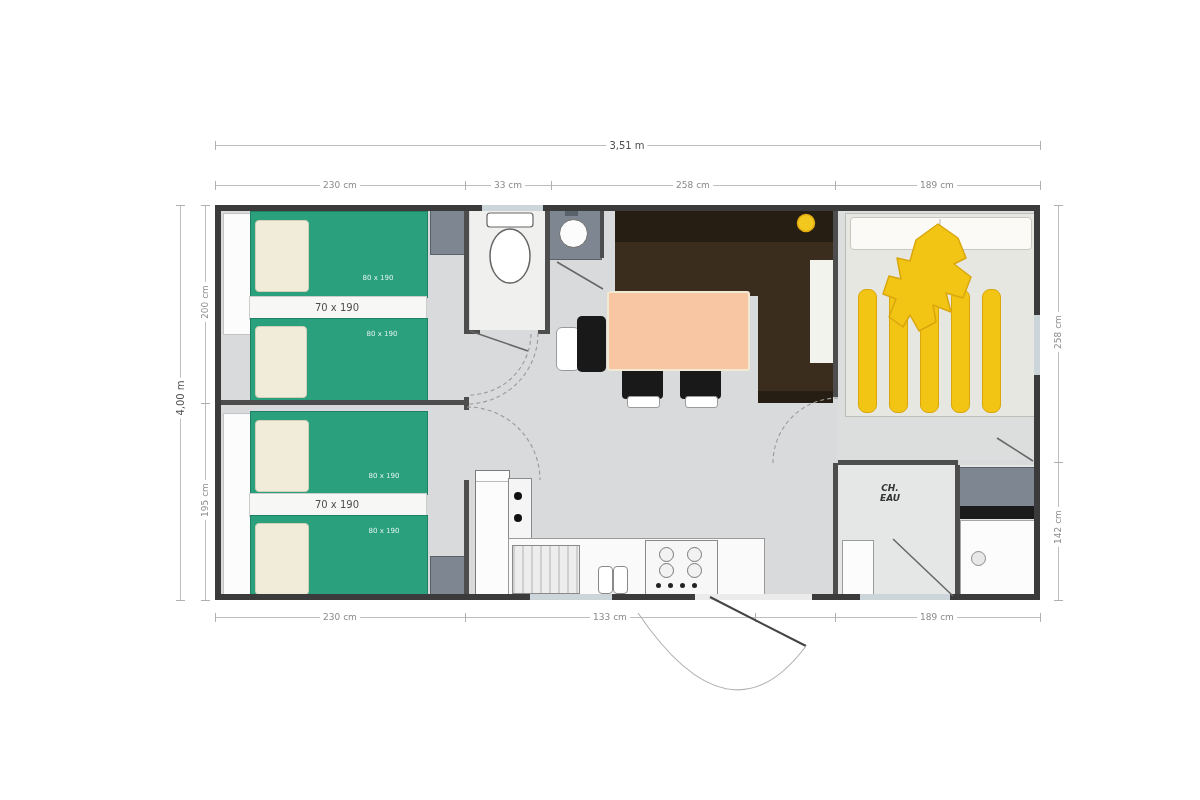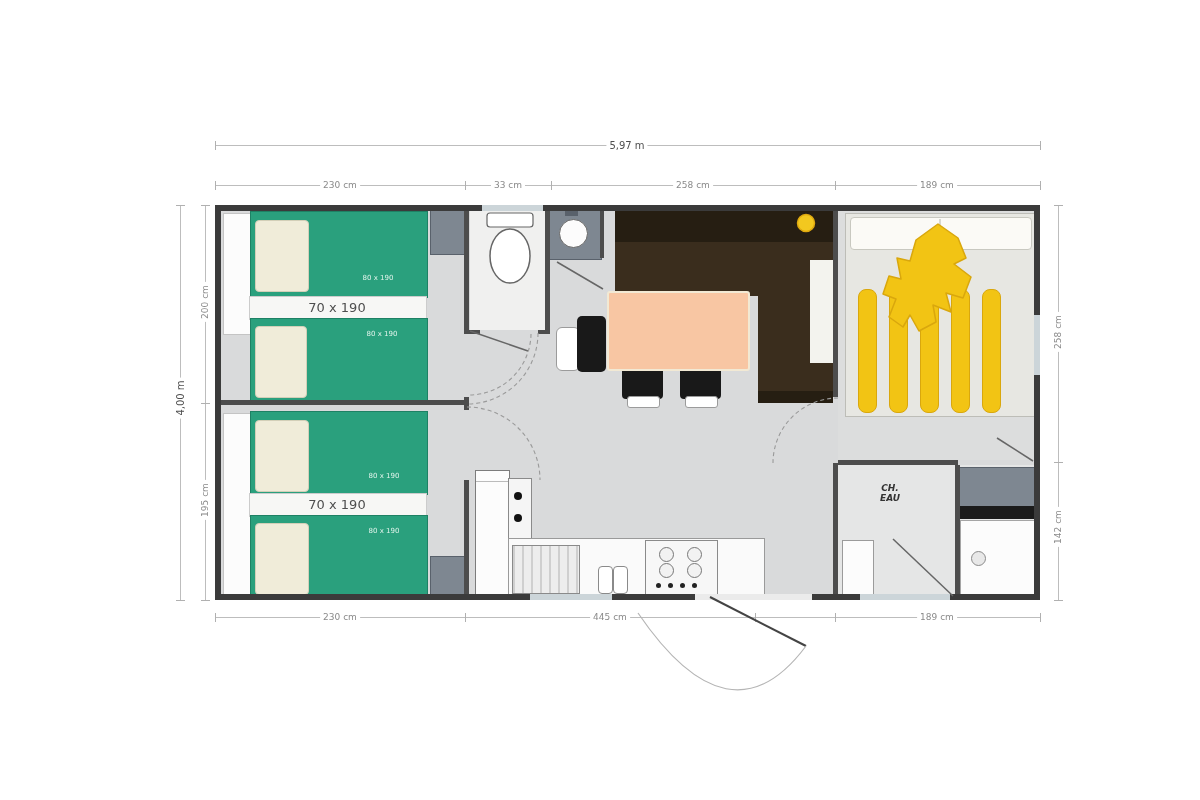--- a/index.html
+++ b/index.html
@@ -9,21 +9,21 @@
   .wall{position:absolute;background:#3b3b3b;z-index:4;}
   .iwall{background:#4d4d4d;}
   
   .floor{position:absolute;z-index:1;}
   
   .fz{position:absolute;z-index:3;}
   .bed{position:absolute;background:#2aa07d;border:1px solid #1e8164;z-index:3;}
   .pillow{position:absolute;background:#f0ecd9;border:1px solid #d3cfb8;border-radius:4px;z-index:3;}
   .bedlabel{position:absolute;font-size:7px;color:#e2f4ec;z-index:4;transform:translate(-50%,-50%);white-space:nowrap;}
   .nightstand{position:absolute;background:#f7f7f5;border:1px solid #cccccc;z-index:3;}
-  .nslabel{position:absolute;font-size:13px;color:#4e4e4e;z-index:4;transform:translate(-50%,-50%);white-space:nowrap;}
+  .nslabel{position:absolute;font-size:10px;color:#4e4e4e;z-index:4;transform:translate(-50%,-50%);white-space:nowrap;}
   .cab{position:absolute;background:#7e8791;border:1px solid #59616b;z-index:3;}
   .white-unit{position:absolute;background:#fcfcfc;border:1px solid #9b9b9b;z-index:3;}
   .stripe{position:absolute;width:17px;height:122px;top:289px;background:#f2c414;border:1px solid #d9a70d;border-radius:8px;z-index:3;}
   
   .win{position:absolute;background:#ccd5d9;z-index:5;}
   
   .dline{position:absolute;background:#bdbdbd;z-index:2;}
   .tick{position:absolute;background:#b0b0b0;z-index:2;}
   .dl{position:absolute;font-size:9px;line-height:11px;color:#8a8a8a;background:#fff;padding:0 3px;
       white-space:nowrap;transform:translate(-50%,-50%);z-index:6;}
@@ -167,27 +167,27 @@
   <div class="tick" style="left:1040px;top:613px;width:1px;height:9px;"></div>
   <div class="tick" style="left:176px;top:205px;width:9px;height:1px;"></div>
   <div class="tick" style="left:176px;top:600px;width:9px;height:1px;"></div>
   <div class="tick" style="left:201px;top:205px;width:9px;height:1px;"></div>
   <div class="tick" style="left:201px;top:403px;width:9px;height:1px;"></div>
   <div class="tick" style="left:201px;top:600px;width:9px;height:1px;"></div>
   <div class="tick" style="left:1054px;top:205px;width:9px;height:1px;"></div>
   <div class="tick" style="left:1054px;top:462px;width:9px;height:1px;"></div>
   <div class="tick" style="left:1054px;top:600px;width:9px;height:1px;"></div>
 
-  <div class="dl dltotal" style="left:627px;top:145px;">5,97 m</div>
+  <div class="dl dltotal" style="left:627px;top:145px;">3,51 m</div>
   <div class="dl" style="left:340px;top:185px;">230 cm</div>
   <div class="dl" style="left:508px;top:185px;">33 cm</div>
   <div class="dl" style="left:693px;top:185px;">258 cm</div>
   <div class="dl" style="left:937px;top:185px;">189 cm</div>
   <div class="dl" style="left:340px;top:617px;">230 cm</div>
-  <div class="dl" style="left:610px;top:617px;">445 cm</div>
+  <div class="dl" style="left:610px;top:617px;">133 cm</div>
   <div class="dl" style="left:937px;top:617px;">189 cm</div>
   <div class="dl dlv dltotal" style="left:180px;top:398px;">4,00 m</div>
   <div class="dl dlv" style="left:205px;top:302px;">200 cm</div>
   <div class="dl dlv" style="left:205px;top:500px;">195 cm</div>
   <div class="dl dlv" style="left:1058px;top:332px;">258 cm</div>
   <div class="dl dlv" style="left:1058px;top:527px;">142 cm</div>
 
   <svg id="overlay" width="1200" height="800" viewBox="0 0 1200 800">
 
     <g>

